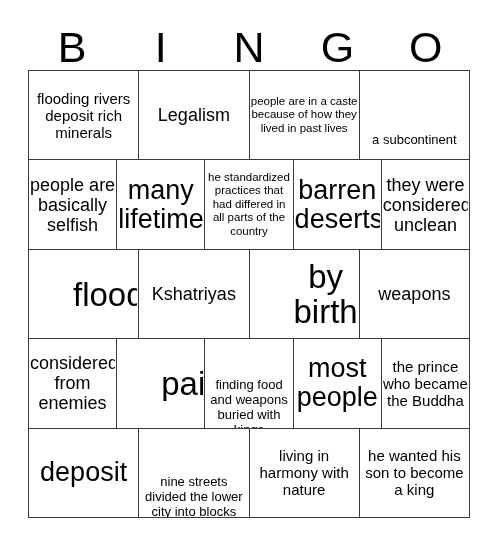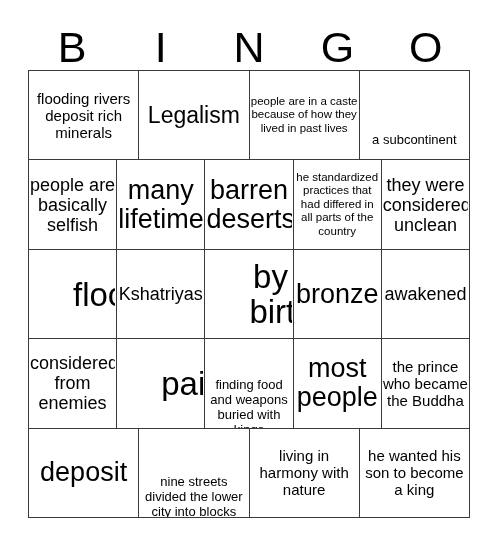--- a/index.html
+++ b/index.html
@@ -72,21 +72,21 @@
   .cell-text {
     text-align: center;
     width: 100%;
     white-space: normal;
     word-break: normal;
     overflow: hidden;
   }
   
   .fs-xxl .cell-text { font-size: 33px; line-height: 35px; margin-left: 43px; }
   .fs-xl  .cell-text { font-size: 27px; line-height: 29px; }
-  .fs-lg  .cell-text { font-size: 23px; line-height: 25px; }
+  .fs-lg  .cell-text { font-size: 18px; line-height: 25px; }
   .fs-md  .cell-text { font-size: 18px; line-height: 20px; }
   .fs-sm  .cell-text { font-size: 15px; line-height: 17px; }
   .fs-xs  .cell-text { font-size: 13px; line-height: 15px; margin-top: 48px; }
   .fs-xxs .cell-text { font-size: 11.5px; line-height: 13.5px; }
   .nowrap .cell-text { white-space: nowrap; }
   .clip .cell-text { white-space: normal; }
 </style>
 </head>
 <body>
 
@@ -127,46 +127,43 @@
         </div>
     </div>
 
     <div class="grid-row">
       <div class="cell fs-md">
           <div class="cell-text">people are basically selfish</div>
         </div>
       <div class="cell fs-xl">
           <div class="cell-text">many lifetimes</div>
         </div>
+      <div class="cell fs-xxs clip">
+          <div class="cell-text">he standardized practices that had differed in all parts of the country</div>
+        </div>
       <div class="cell fs-xl">
           <div class="cell-text">barren deserts</div>
-        </div>
-      <div class="cell fs-xxs clip">
-          <div class="cell-text">he standardized practices that had differed in all parts of the country</div>
         </div>
       <div class="cell fs-md">
           <div class="cell-text">they were considered unclean</div>
         </div>
     </div>
 
     <div class="grid-row">
       <div class="cell fs-xxl nowrap">
           <div class="cell-text">floods</div>
         </div>
       <div class="cell fs-md nowrap">
           <div class="cell-text">Kshatriyas</div>
         </div>
       <div class="cell fs-xxl">
           <div class="cell-text">by birth</div>
         </div>
-      <div class="cell fs-xl nowrap">
-          <div class="cell-text">bronze</div>
-        </div>
       <div class="cell fs-md nowrap">
-          <div class="cell-text">awakened</div>
+          <div class="cell-text">weapons</div>
         </div>
     </div>
 
     <div class="grid-row">
       <div class="cell fs-md">
           <div class="cell-text">considered from enemies</div>
         </div>
       <div class="cell fs-xxl nowrap">
           <div class="cell-text">pain</div>
         </div>

